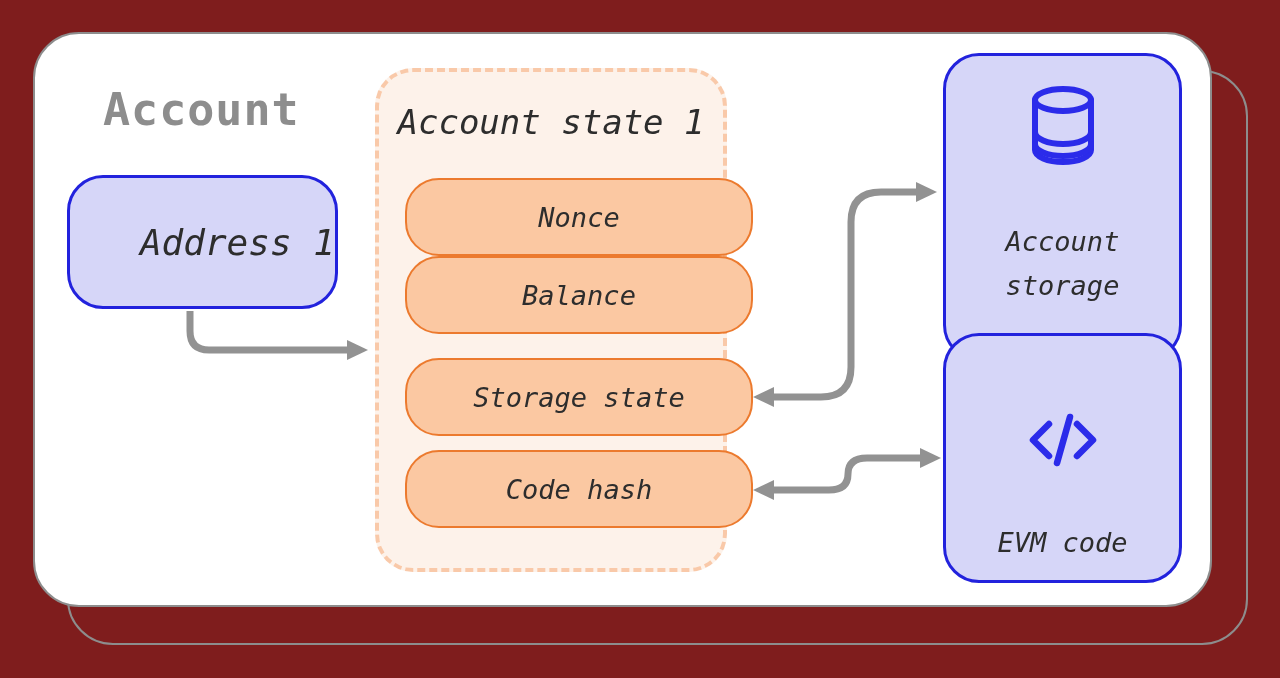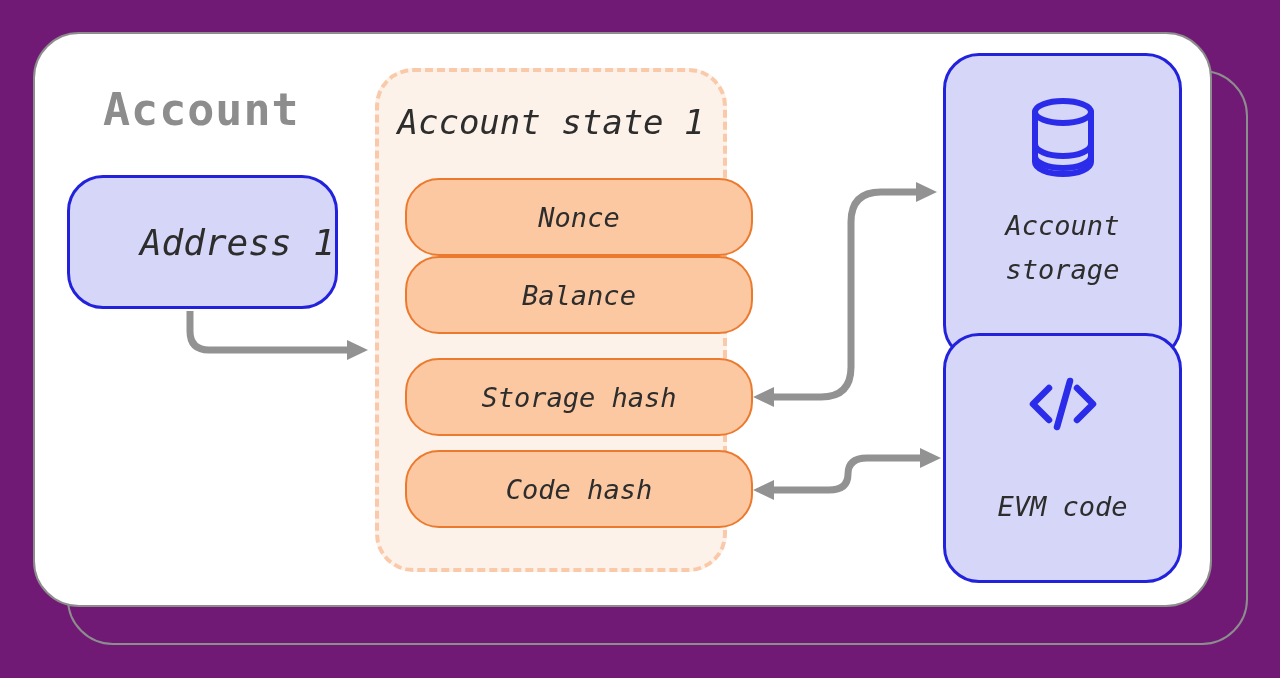--- a/index.html
+++ b/index.html
@@ -12,21 +12,21 @@
     --peach-dash:#f9c9a9;
     --arrow-gray:#929292;
     --card-border:#8d8d8d;
     --heading-gray:#8d8d8d;
     --text-dark:#2d2d2d;
   }
   html,body{margin:0;padding:0;background:#ffffff;}
   .canvas{
     position:relative;width:1280px;height:678px;overflow:hidden;
     font-family:"DejaVu Sans Mono","Liberation Mono",monospace;
-    background:#701a75;
+    background:#7f1d1d;
   }
   .shadow-card{
     position:absolute;left:67px;top:70px;width:1181px;height:575px;
     border:2.5px solid var(--card-border);border-radius:46px;box-sizing:border-box;
   }
   .main-card{
     position:absolute;left:33px;top:32px;width:1179px;height:575px;
     border:2.5px solid var(--card-border);border-radius:46px;box-sizing:border-box;
     background:#ffffff;
   }
@@ -54,23 +54,23 @@
     display:flex;align-items:center;justify-content:center;
     font-style:italic;font-size:27px;color:var(--text-dark);
   }
   .pill-0{top:106px}.pill-1{top:184px}.pill-2{top:286px}.pill-3{top:378px}
   .side-box{
     position:absolute;left:943px;width:239px;box-sizing:border-box;
     background:var(--lavender);border:3px solid var(--accent-blue);border-radius:36px;
     display:flex;flex-direction:column;align-items:center;
     font-style:italic;font-size:27px;color:var(--text-dark);
   }
-  .storage-box{top:53px;height:308px;padding-top:42px;}
+  .storage-box{top:53px;height:308px;padding-top:30px;gap:28px;}
   .storage-box .side-label{margin-top:24px;line-height:44px;text-align:center;width:200px;}
-  .code-box{top:333px;height:250px;padding-top:40px;}
+  .code-box{top:333px;height:250px;padding-top:76px;}
   .code-box .side-label{margin-top:53px;line-height:44px;text-align:center;white-space:nowrap;}
   .arrows{position:absolute;left:0;top:0;pointer-events:none;}
   .arrows path.conn{stroke:var(--arrow-gray);stroke-width:7px;fill:none;}
   .icon-svg{display:block;}
 </style>
 </head>
 <body>
 
 <div class="canvas">
 
@@ -85,21 +85,21 @@
 
   <div class="state-box">
     <div class="state-title">Account state 1</div>
     <div class="pill pill-0">
       <span>Nonce</span>
     </div>
     <div class="pill pill-1">
       <span>Balance</span>
     </div>
     <div class="pill pill-2">
-      <span>Storage hash</span>
+      <span>Storage state</span>
     </div>
     <div class="pill pill-3">
       <span>Code hash</span>
     </div>
   </div>
 
   <div class="side-box storage-box">
     <svg class="icon-svg" width="66" height="82" viewBox="0 0 66 82" fill="none" stroke="var(--icon-blue)" stroke-width="6" stroke-linecap="round">
       <ellipse cx="33" cy="14" rx="28" ry="11"></ellipse>
       <path d="M5,14 V64 C5,70.5 17.5,76 33,76 C48.5,76 61,70.5 61,64 V14"></path>

